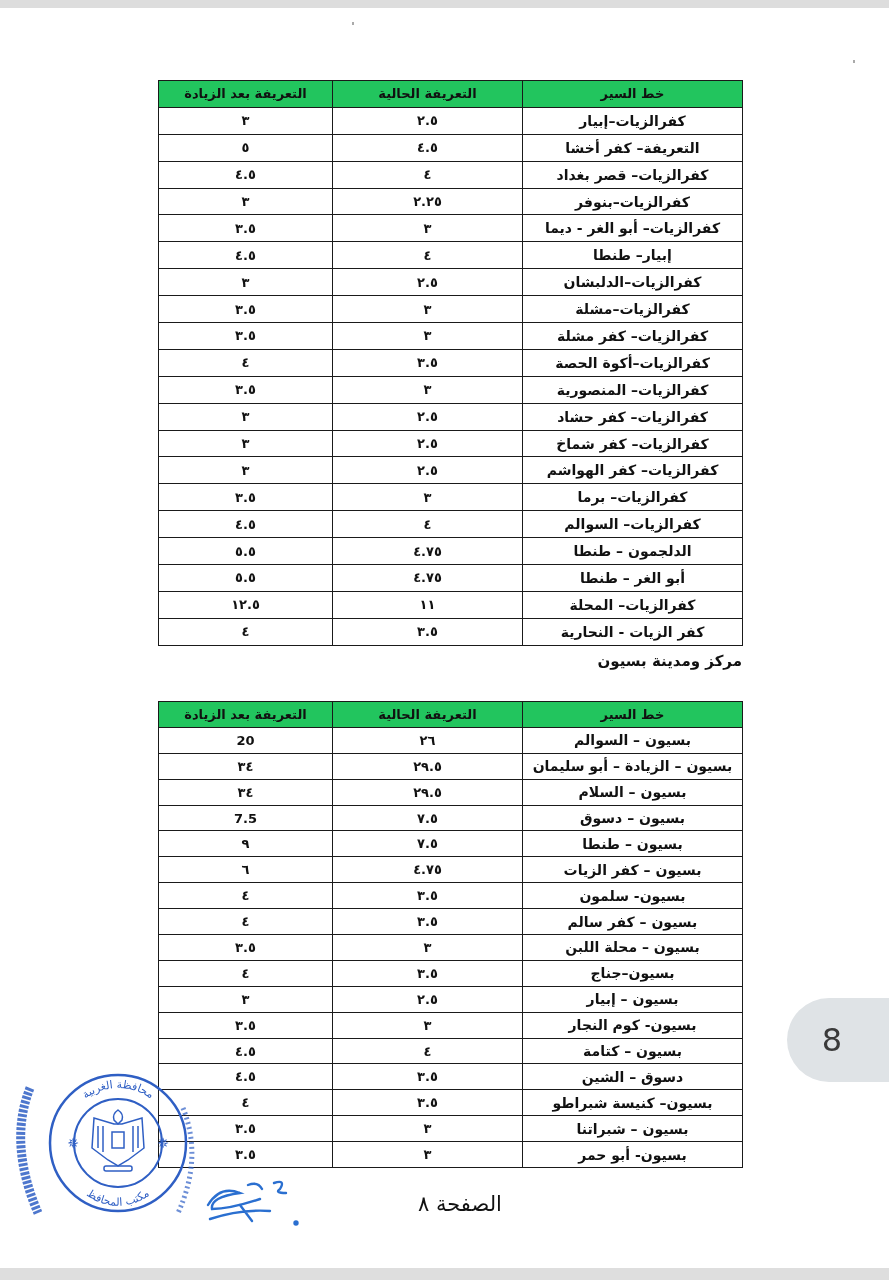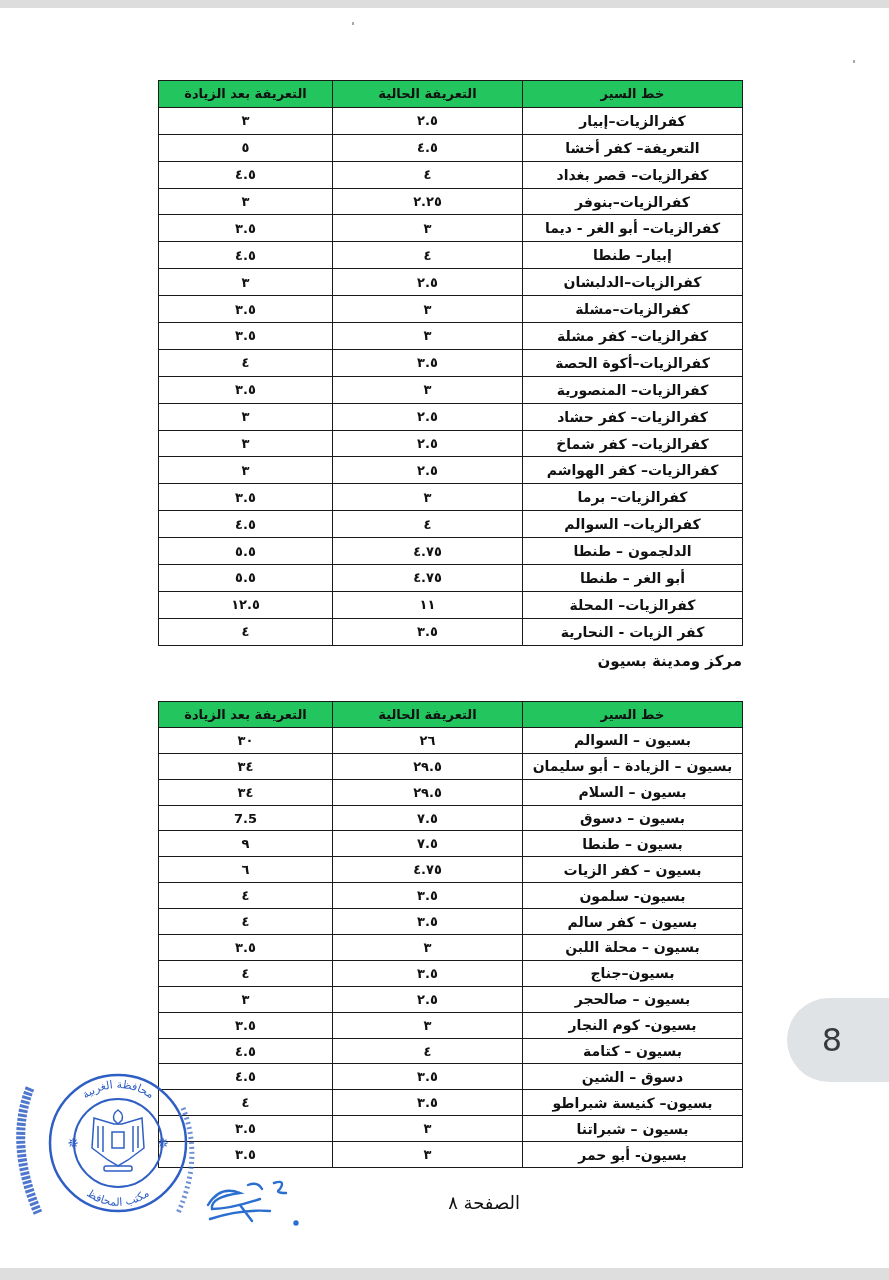--- a/index.html
+++ b/index.html
@@ -30,22 +30,22 @@
   #table2 { top: 701px; }
   #table2 tr { height: 25.9px; }
   td.route { font-size: 14px; }
   td.num { font-size: 13px; }
 
   .section-heading {
     position: absolute; right: 147px; top: 652px; direction: rtl;
     font-size: 15px; font-weight: bold;
   }
   .page-footer {
-    position: absolute; left: 400px; top: 1192px; width: 120px; direction: rtl; text-align: right;
-    font-size: 18px;
+    position: absolute; left: 400px; top: 1192px; width: 120px; direction: rtl; text-align: center;
+    font-size: 21px;
   }
   .page-pill {
     position: absolute; left: 787px; top: 998px; width: 110px; height: 84px;
     background: #dfe3e6; border-radius: 42px 0 0 42px;
     display: flex; align-items: center; justify-content: center;
     font-family: "DejaVu Sans", sans-serif; font-size: 32px; color: #3a3a3a;
     padding-right: 20px; box-sizing: border-box;
   }
   .stamp { position: absolute; left: 8px; top: 1048px; width: 200px; height: 180px; }
   .signature { position: absolute; left: 200px; top: 1175px; width: 110px; height: 55px; }
@@ -187,21 +187,21 @@
     <tr>
       <th>خط السير</th>
       <th>التعريفة الحالية</th>
       <th>التعريفة بعد الزيادة</th>
     </tr>
   </thead>
   <tbody id="tbody2">
       <tr>
         <td class="route">بسيون – السوالم</td>
         <td class="num">٢٦</td>
-        <td class="num">٣٠</td>
+        <td class="num">20</td>
       </tr>
       <tr>
         <td class="route">بسيون – الزيادة – أبو سليمان</td>
         <td class="num">٢٩.٥</td>
         <td class="num">٣٤</td>
       </tr>
       <tr>
         <td class="route">بسيون – السلام</td>
         <td class="num">٢٩.٥</td>
         <td class="num">٣٤</td>
@@ -235,21 +235,21 @@
         <td class="route">بسيون – محلة اللبن</td>
         <td class="num">٣</td>
         <td class="num">٣.٥</td>
       </tr>
       <tr>
         <td class="route">بسيون–جناج</td>
         <td class="num">٣.٥</td>
         <td class="num">٤</td>
       </tr>
       <tr>
-        <td class="route">بسيون – صالحجر</td>
+        <td class="route">بسيون – إبيار</td>
         <td class="num">٢.٥</td>
         <td class="num">٣</td>
       </tr>
       <tr>
         <td class="route">بسيون- كوم النجار</td>
         <td class="num">٣</td>
         <td class="num">٣.٥</td>
       </tr>
       <tr>
         <td class="route">بسيون – كتامة</td>

